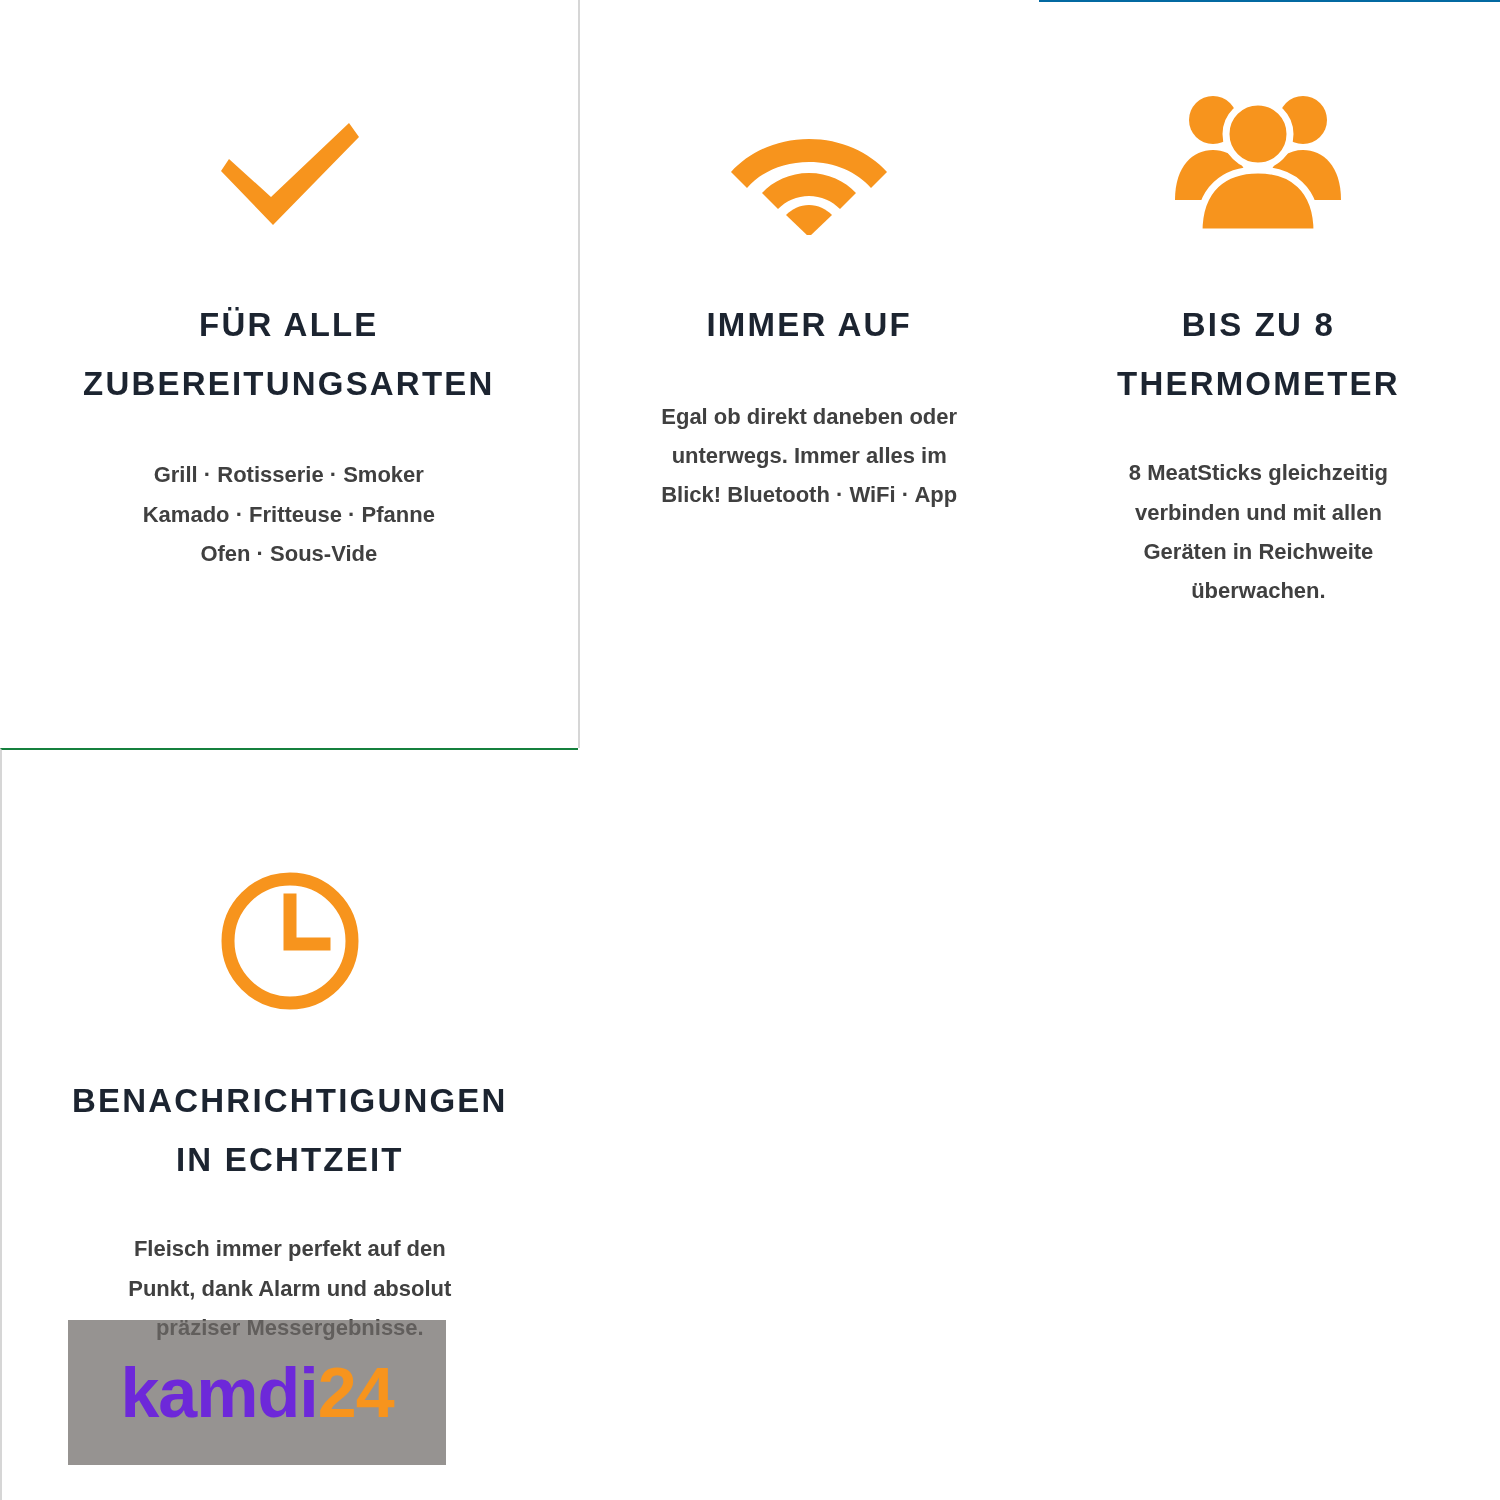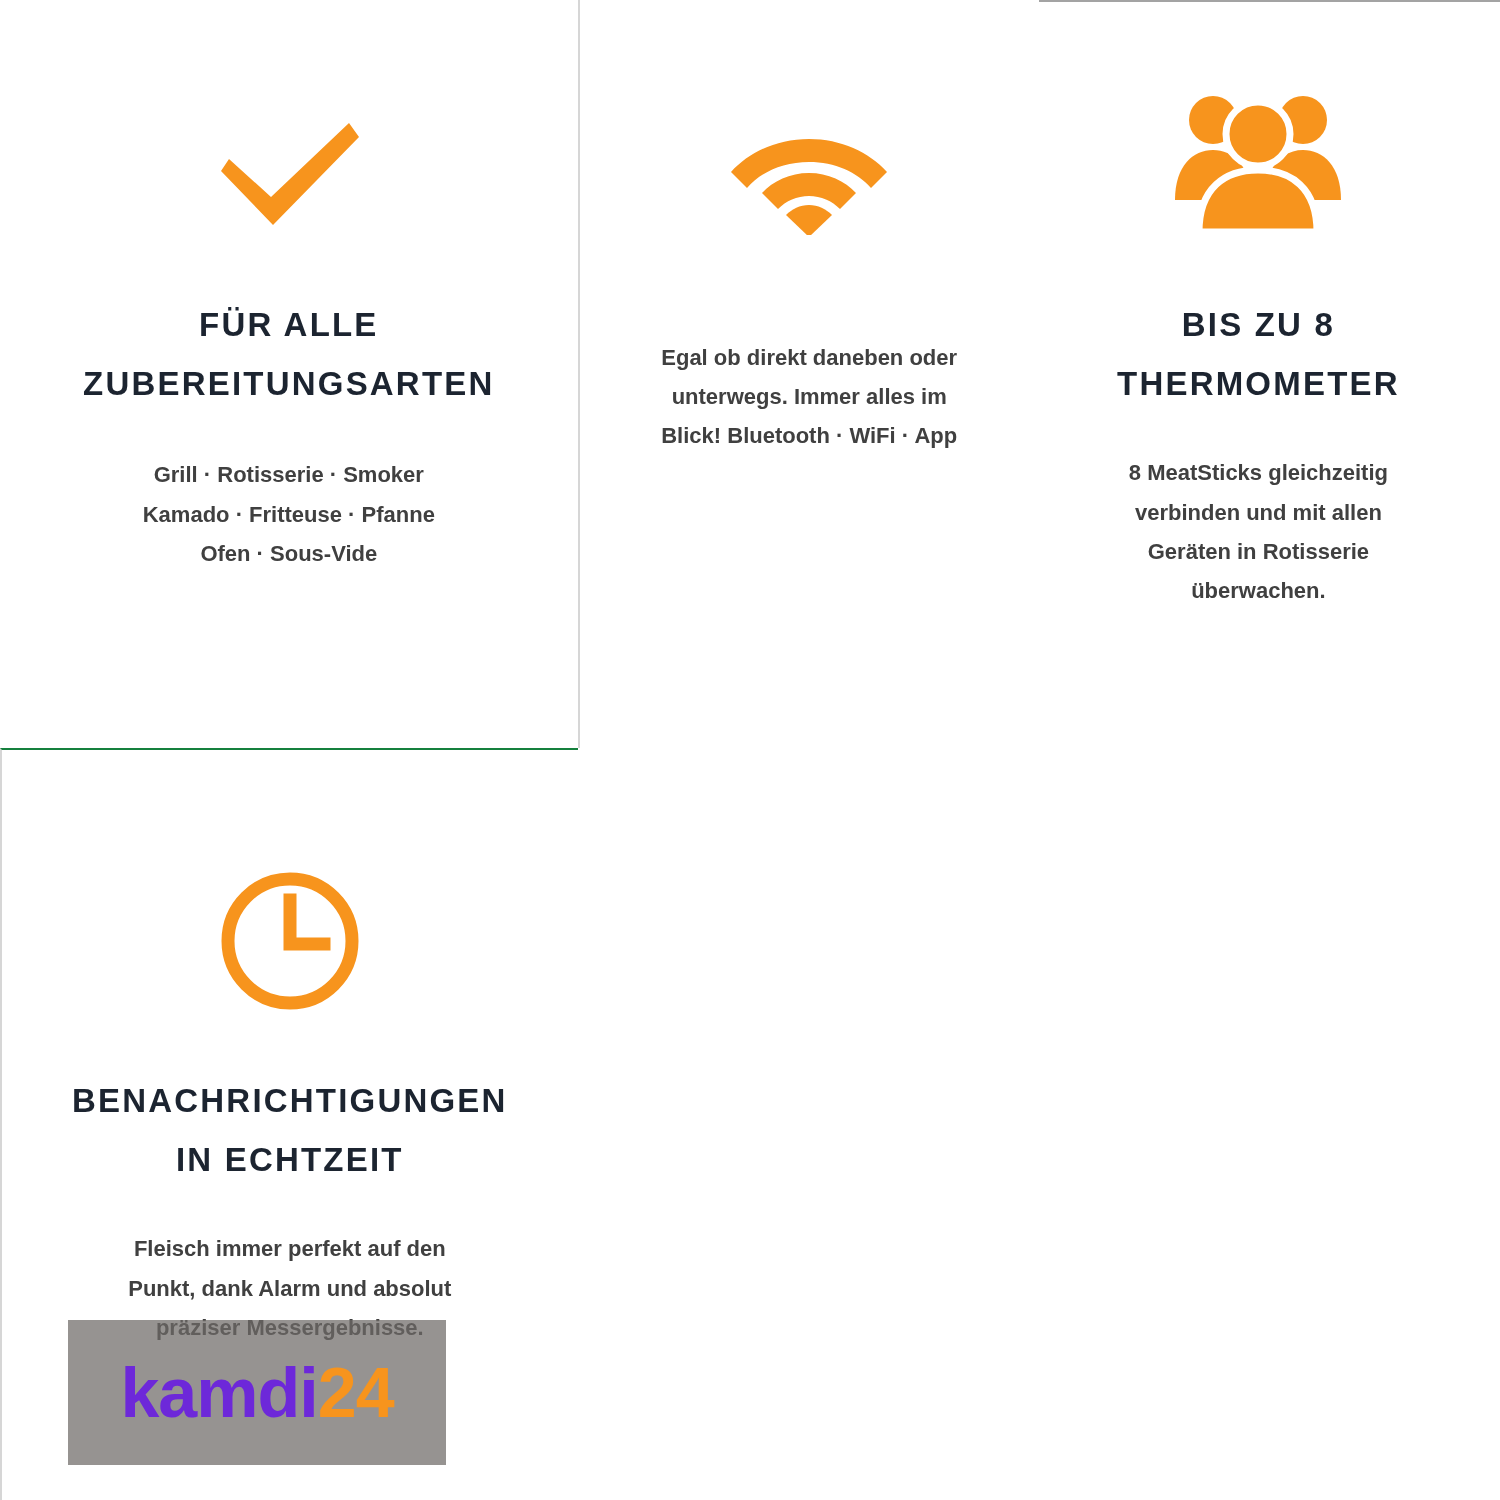--- a/index.html
+++ b/index.html
@@ -30,21 +30,21 @@
     box-sizing: border-box;
     display: flex;
     flex-direction: column;
     align-items: center;
     text-align: center;
   }
 
   
   .cell-tl { padding: 90px 70px 0 70px; }
   .cell-tr { padding: 90px 70px 0 70px; border-left: 2px solid #d6d6d6; }
-  .cell-bl { padding: 78px 92px 0 70px; border-top: 2px solid #a3a3a3; }
+  .cell-bl { padding: 78px 92px 0 70px; border-top: 2px solid #0369a1; }
   .cell-br { padding: 106px 70px 0 70px; border-left: 2px solid #d6d6d6; border-top: 2px solid #15803d; }
 
   .icon-wrap {
     height: 170px;
     display: flex;
     align-items: center;
     justify-content: center;
   }
 
   .title {
@@ -114,20 +114,21 @@
 
   <div class="cell cell-tr">
     <div class="icon-wrap">
       <svg width="160" height="120" viewBox="0 0 160 120" aria-hidden="true">
         <path d="M80 24 C112 24 140 37 158 57 L142 73 C128 57 106 47 80 47 C54 47 32 57 18 73 L2 57 C20 37 48 24 80 24 Z" fill="#F7941D"></path>
         <path d="M80 58 C99 58 116 66 127 78 L111 94 C103 86 92 81 80 81 C68 81 57 86 49 94 L33 78 C44 66 61 58 80 58 Z" fill="#F7941D"></path>
         <path d="M80 90 C89 90 97 94 103 100 L80 122 L57 100 C63 94 71 90 80 90 Z" fill="#F7941D"></path>
       </svg>
     </div>
     <div class="title">
+      <div>IMMER AUF</div>
     </div>
     <div class="desc">
       <div>Egal ob direkt daneben oder</div>
       <div>unterwegs. Immer alles im</div>
       <div>Blick! Bluetooth · WiFi · App</div>
     </div>
   </div>
 
   <div class="cell cell-bl">
     <div class="icon-wrap">
@@ -139,21 +140,21 @@
         <circle cx="85" cy="44" r="32" fill="#F7941D" stroke="#ffffff" stroke-width="7"></circle>
         <path d="M26 142 C26 98 52 80 85 80 C118 80 144 98 144 142 Z" fill="#F7941D" stroke="#ffffff" stroke-width="7"></path>
       </svg>
     </div>
     <div class="title">
       <div>BIS ZU 8 THERMOMETER</div>
     </div>
     <div class="desc">
       <div>8 MeatSticks gleichzeitig</div>
       <div>verbinden und mit allen</div>
-      <div>Geräten in Rotisserie</div>
+      <div>Geräten in Reichweite</div>
       <div>überwachen.</div>
     </div>
   </div>
 
   <div class="cell cell-br">
     <div class="icon-wrap">
       <svg width="150" height="150" viewBox="0 0 150 150" aria-hidden="true">
         <circle cx="75" cy="75" r="62" fill="none" stroke="#F7941D" stroke-width="13"></circle>
         <path d="M75 34 L75 78 L109 78" fill="none" stroke="#F7941D" stroke-width="13" stroke-linecap="square" stroke-linejoin="miter"></path>
       </svg>

